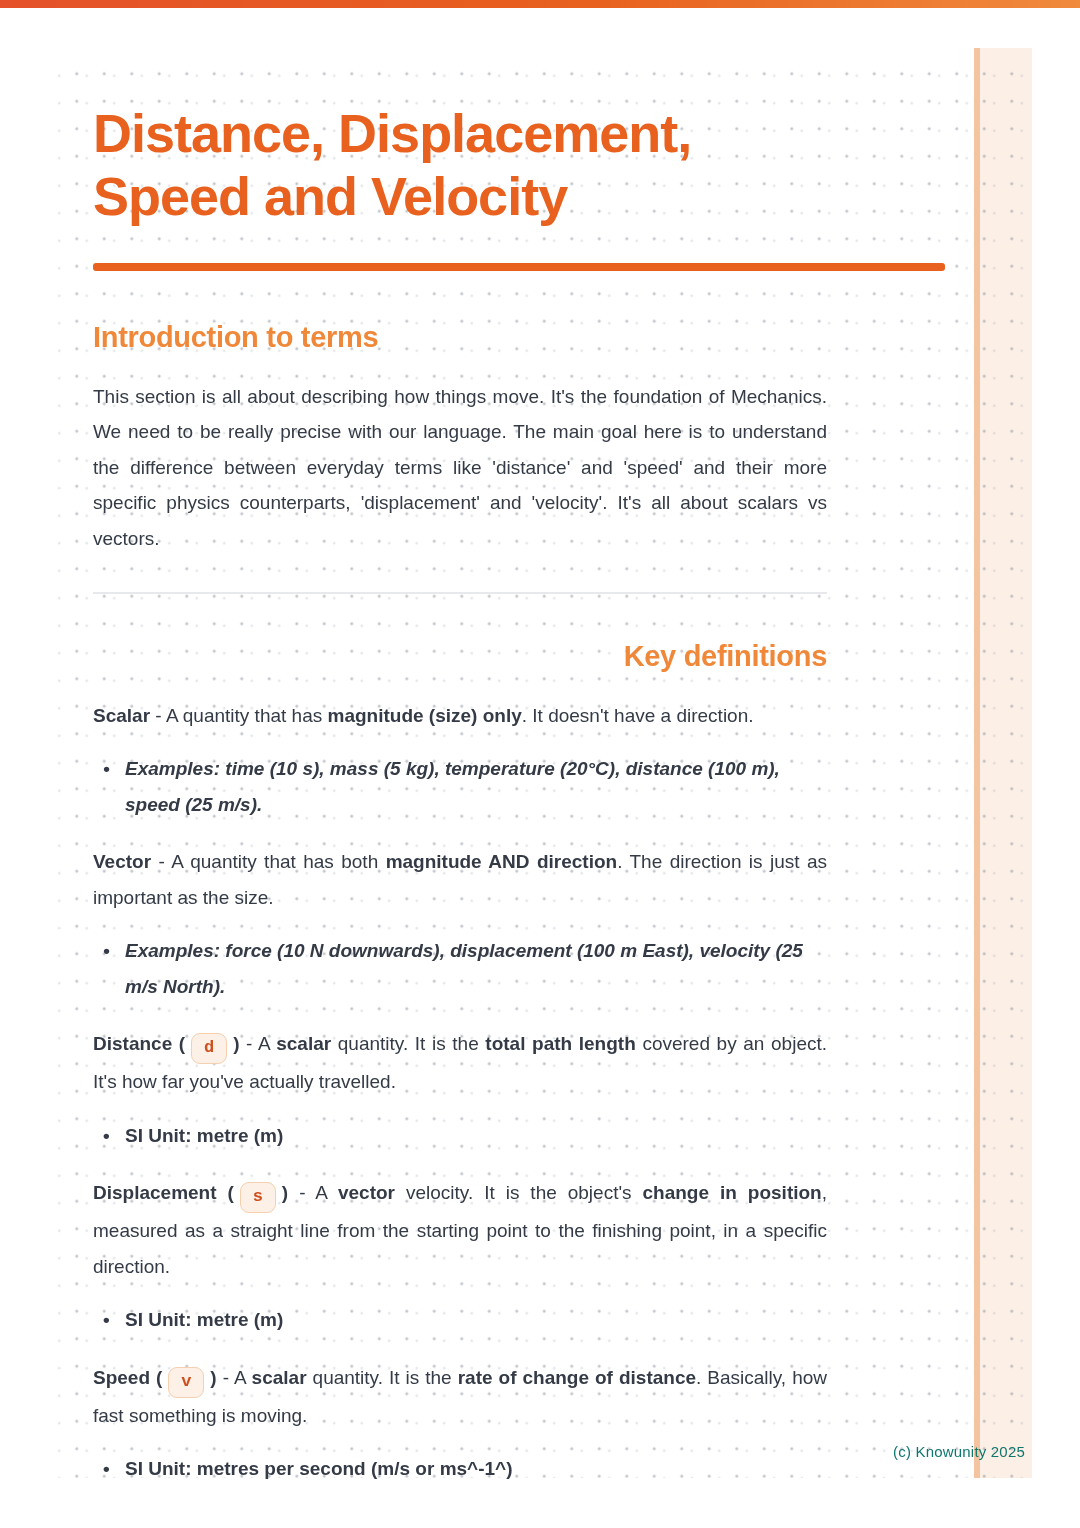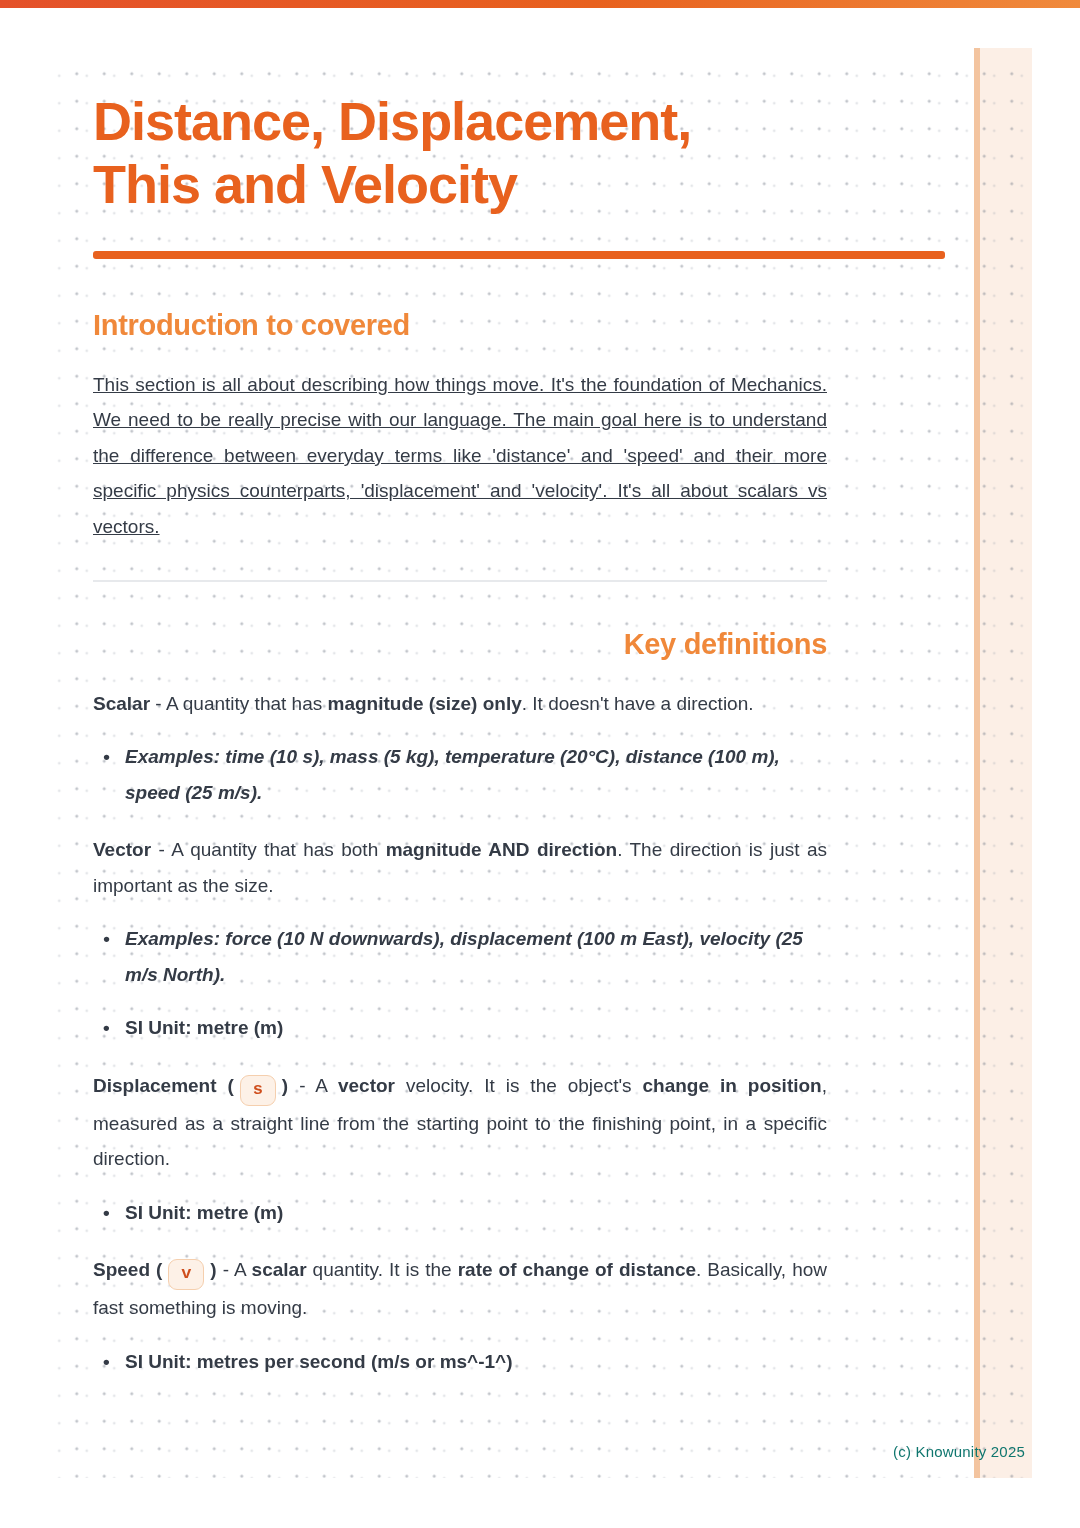--- a/index.html
+++ b/index.html
@@ -20,37 +20,37 @@
   .dot-grid{
     position:absolute;left:55px;top:52px;width:977px;height:1426px;z-index:1;
     background-image:
       radial-gradient(circle, rgba(120,128,140,.45) 1.2px, transparent 1.8px),
       radial-gradient(circle, rgba(150,158,170,.25) 1.1px, transparent 1.7px);
     background-size:27.5px 27.5px,27.5px 27.5px;
     background-position:8px 8px,18px 10px;
     pointer-events:none;
   }
   .content{
-    position:absolute;left:93px;top:4px;width:734px;z-index:2;
+    position:absolute;left:93px;top:16px;width:734px;z-index:2;
   }
   .doc-title{
     margin-top:86px;font-size:54px;line-height:1.16;font-weight:800;
     letter-spacing:-1px;color:#E8611E;width:900px;
   }
   .title-rule{
     width:852px;height:8px;background:#E8611E;border-radius:3px;margin-top:30px;
   }
   .section-heading{
     margin-top:50px;font-size:29px;line-height:1.15;font-weight:700;color:#F0883A;
     letter-spacing:-0.3px;
   }
   .section-heading.second{margin-top:46px;text-align:right;}
   .intro-text{
     margin-top:22px;font-size:19px;line-height:35.5px;
-    text-align:justify;text-justify:inter-word;text-decoration:underline;
+    text-align:justify;text-justify:inter-word;
   }
   .section-divider{
     margin-top:36px;width:734px;height:2px;background:#e7e9ec;border:none;
   }
   .def-p{
     margin-top:22px;font-size:19px;line-height:35.5px;
     text-align:justify;text-justify:inter-word;
   }
   .bullet{
     margin-top:18px;font-size:19px;line-height:35.5px;
@@ -75,37 +75,38 @@
   }
 </style>
 </head>
 <body>
 
 <div class="top-bar"></div>
 <div class="side-panel"></div>
 <div class="dot-grid"></div>
 
 <div class="content">
-  <h1 class="doc-title"><span>Distance, Displacement,</span><br><span>This and Velocity</span></h1>
+  <h1 class="doc-title"><span>Distance, Displacement,</span><br><span>Speed and Velocity</span></h1>
 
   <div class="title-rule"></div>
 
-  <h2 class="section-heading">Introduction to covered</h2>
+  <h2 class="section-heading">Introduction to terms</h2>
 
   <p class="intro-text">This section is all about describing how things move. It's the foundation of Mechanics. We need to be really precise with our language. The main goal here is to understand the difference between everyday terms like 'distance' and 'speed' and their more specific physics counterparts, 'displacement' and 'velocity'. It's all about scalars vs vectors.</p>
 
   <hr class="section-divider">
 
   <h2 class="section-heading second">Key definitions</h2>
 
   <div>
       <div class="def-p"><span class="b">Scalar</span><span> - A quantity that has </span><span class="b">magnitude (size) only</span><span>. It doesn't have a direction.</span></div>
       <div class="bullet italic"><span>Examples: time (10 s), mass (5 kg), temperature (20°C), distance (100 m), speed (25 m/s).</span></div>
       <div class="def-p"><span class="b">Vector</span><span> - A quantity that has both </span><span class="b">magnitude AND direction</span><span>. The direction is just as important as the size.</span></div>
       <div class="bullet italic"><span>Examples: force (10 N downwards), displacement (100 m East), velocity (25 m/s North).</span></div>
+      <div class="def-p"><span class="b">Distance (</span><span class="badge">d</span><span class="b">)</span><span> - A </span><span class="b">scalar</span><span> quantity. It is the </span><span class="b">total path length</span><span> covered by an object. It's how far you've actually travelled.</span></div>
       <div class="bullet"><span>SI Unit: metre (m)</span></div>
       <div class="def-p"><span class="b">Displacement (</span><span class="badge">s</span><span class="b">)</span><span> - A </span><span class="b">vector</span><span> velocity. It is the object's </span><span class="b">change in position</span><span>, measured as a straight line from the starting point to the finishing point, in a specific direction.</span></div>
       <div class="bullet"><span>SI Unit: metre (m)</span></div>
       <div class="def-p"><span class="b">Speed (</span><span class="badge">v</span><span class="b">)</span><span> - A </span><span class="b">scalar</span><span> quantity. It is the </span><span class="b">rate of change of distance</span><span>. Basically, how fast something is moving.</span></div>
       <div class="bullet"><span>SI Unit: metres per second (m/s or ms^-1^)</span></div>
     </div>
 </div>
 
 <div class="watermark">(c) Knowunity 2025</div>
 

